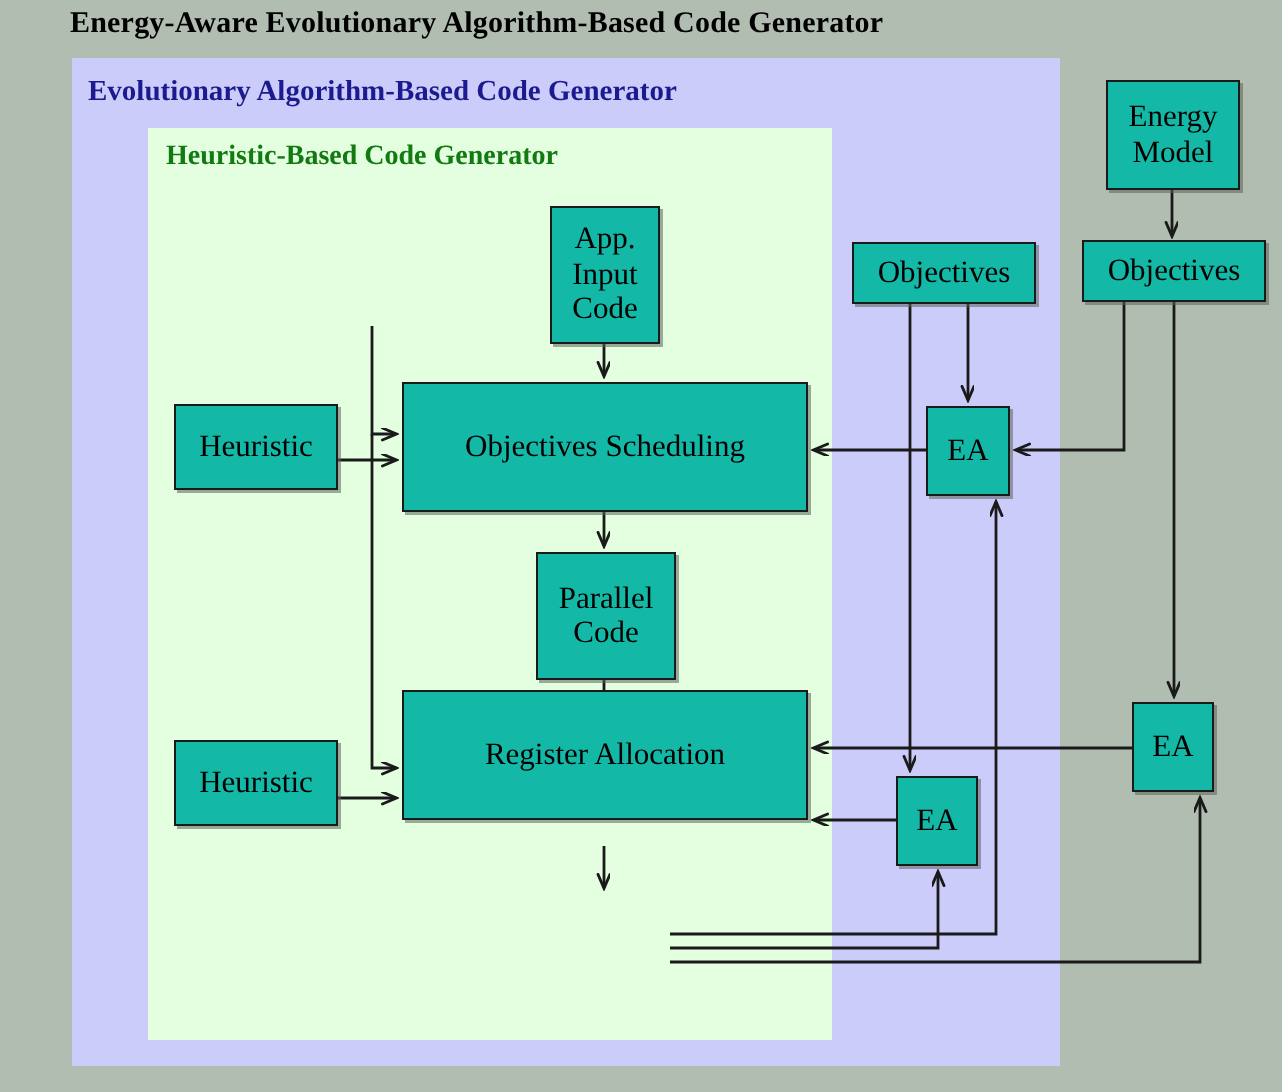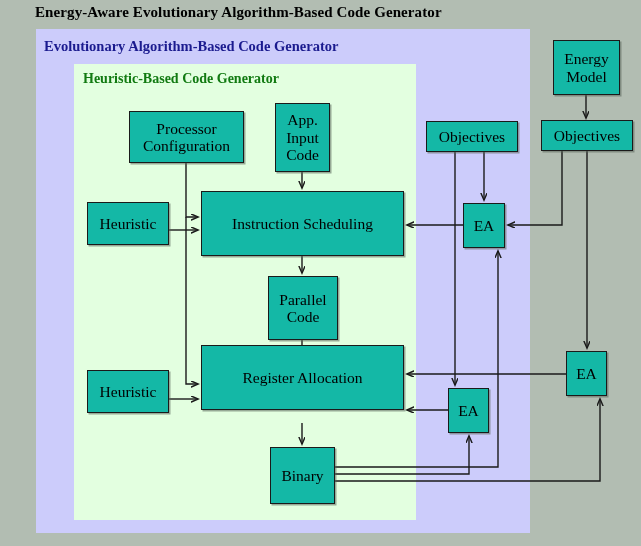--- a/index.html
+++ b/index.html
@@ -101,51 +101,45 @@
 
     <path d="M566,374 L407,374" marker-end="url(#ah)"></path>
 
     <path d="M335,467 L498,467 L498,251" marker-end="url(#ah)"></path>
 
     <path d="M335,474 L469,474 L469,436" marker-end="url(#ah)"></path>
 
     <path d="M335,481 L600,481 L600,399" marker-end="url(#ah)"></path>
   </svg>
 
-  <div class="node" style="left:129px;top:111px;width:115px;height:52px;">
-      <span>Processor<br>Configuration</span>
-    </div>
 
   <div class="node" style="left:275px;top:103px;width:55px;height:69px;text-align:center;">
       <span>App.<br>Input<br>Code</span>
     </div>
 
   <div class="node" style="left:87px;top:202px;width:82px;height:43px;">
       <span>Heuristic</span>
     </div>
 
   <div class="node" style="left:201px;top:191px;width:203px;height:65px;">
-      <span>Instruction Scheduling</span>
+      <span>Objectives Scheduling</span>
     </div>
 
   <div class="node" style="left:268px;top:276px;width:70px;height:64px;text-align:center;">
       <span>Parallel<br>Code</span>
     </div>
 
   <div class="node" style="left:87px;top:370px;width:82px;height:43px;">
       <span>Heuristic</span>
     </div>
 
   <div class="node" style="left:201px;top:345px;width:203px;height:65px;">
       <span>Register Allocation</span>
     </div>
 
-  <div class="node" style="left:270px;top:447px;width:65px;height:57px;">
-      <span>Binary</span>
-    </div>
 
   <div class="node" style="left:426px;top:121px;width:92px;height:31px;">
       <span>Objectives</span>
     </div>
 
   <div class="node" style="left:541px;top:120px;width:92px;height:31px;">
       <span>Objectives</span>
     </div>
 
   <div class="node" style="left:553px;top:40px;width:67px;height:55px;">

